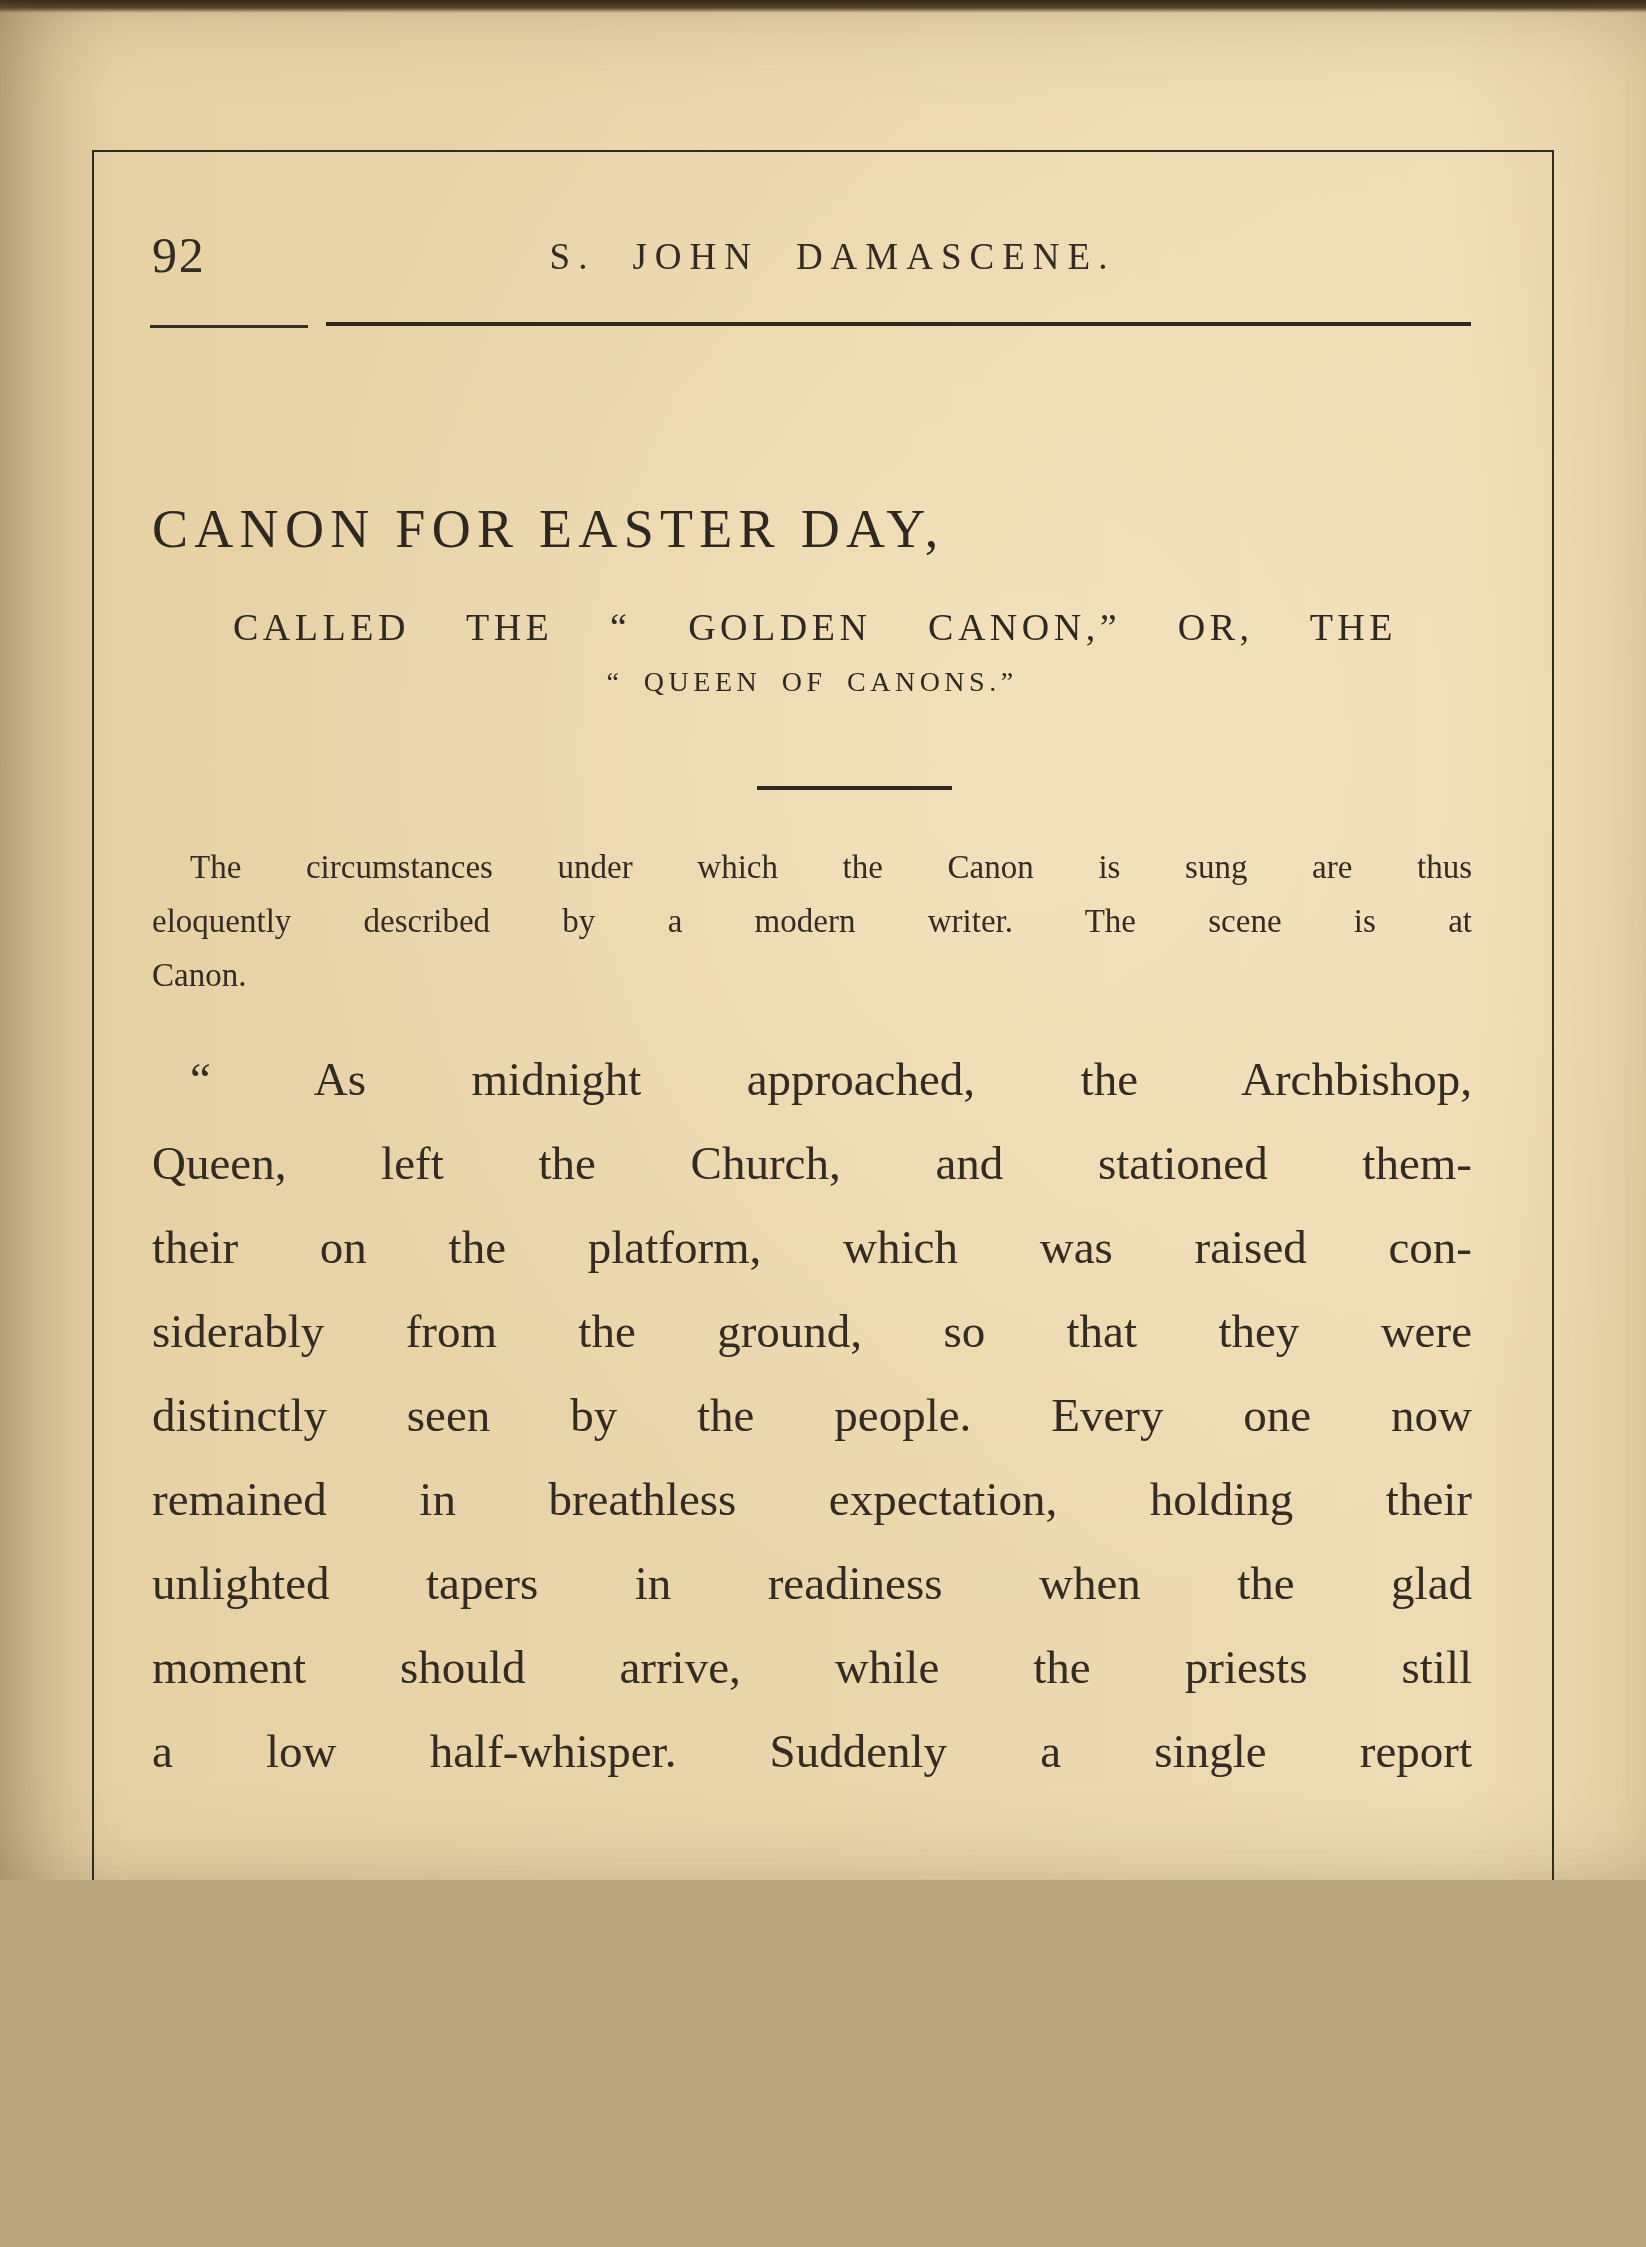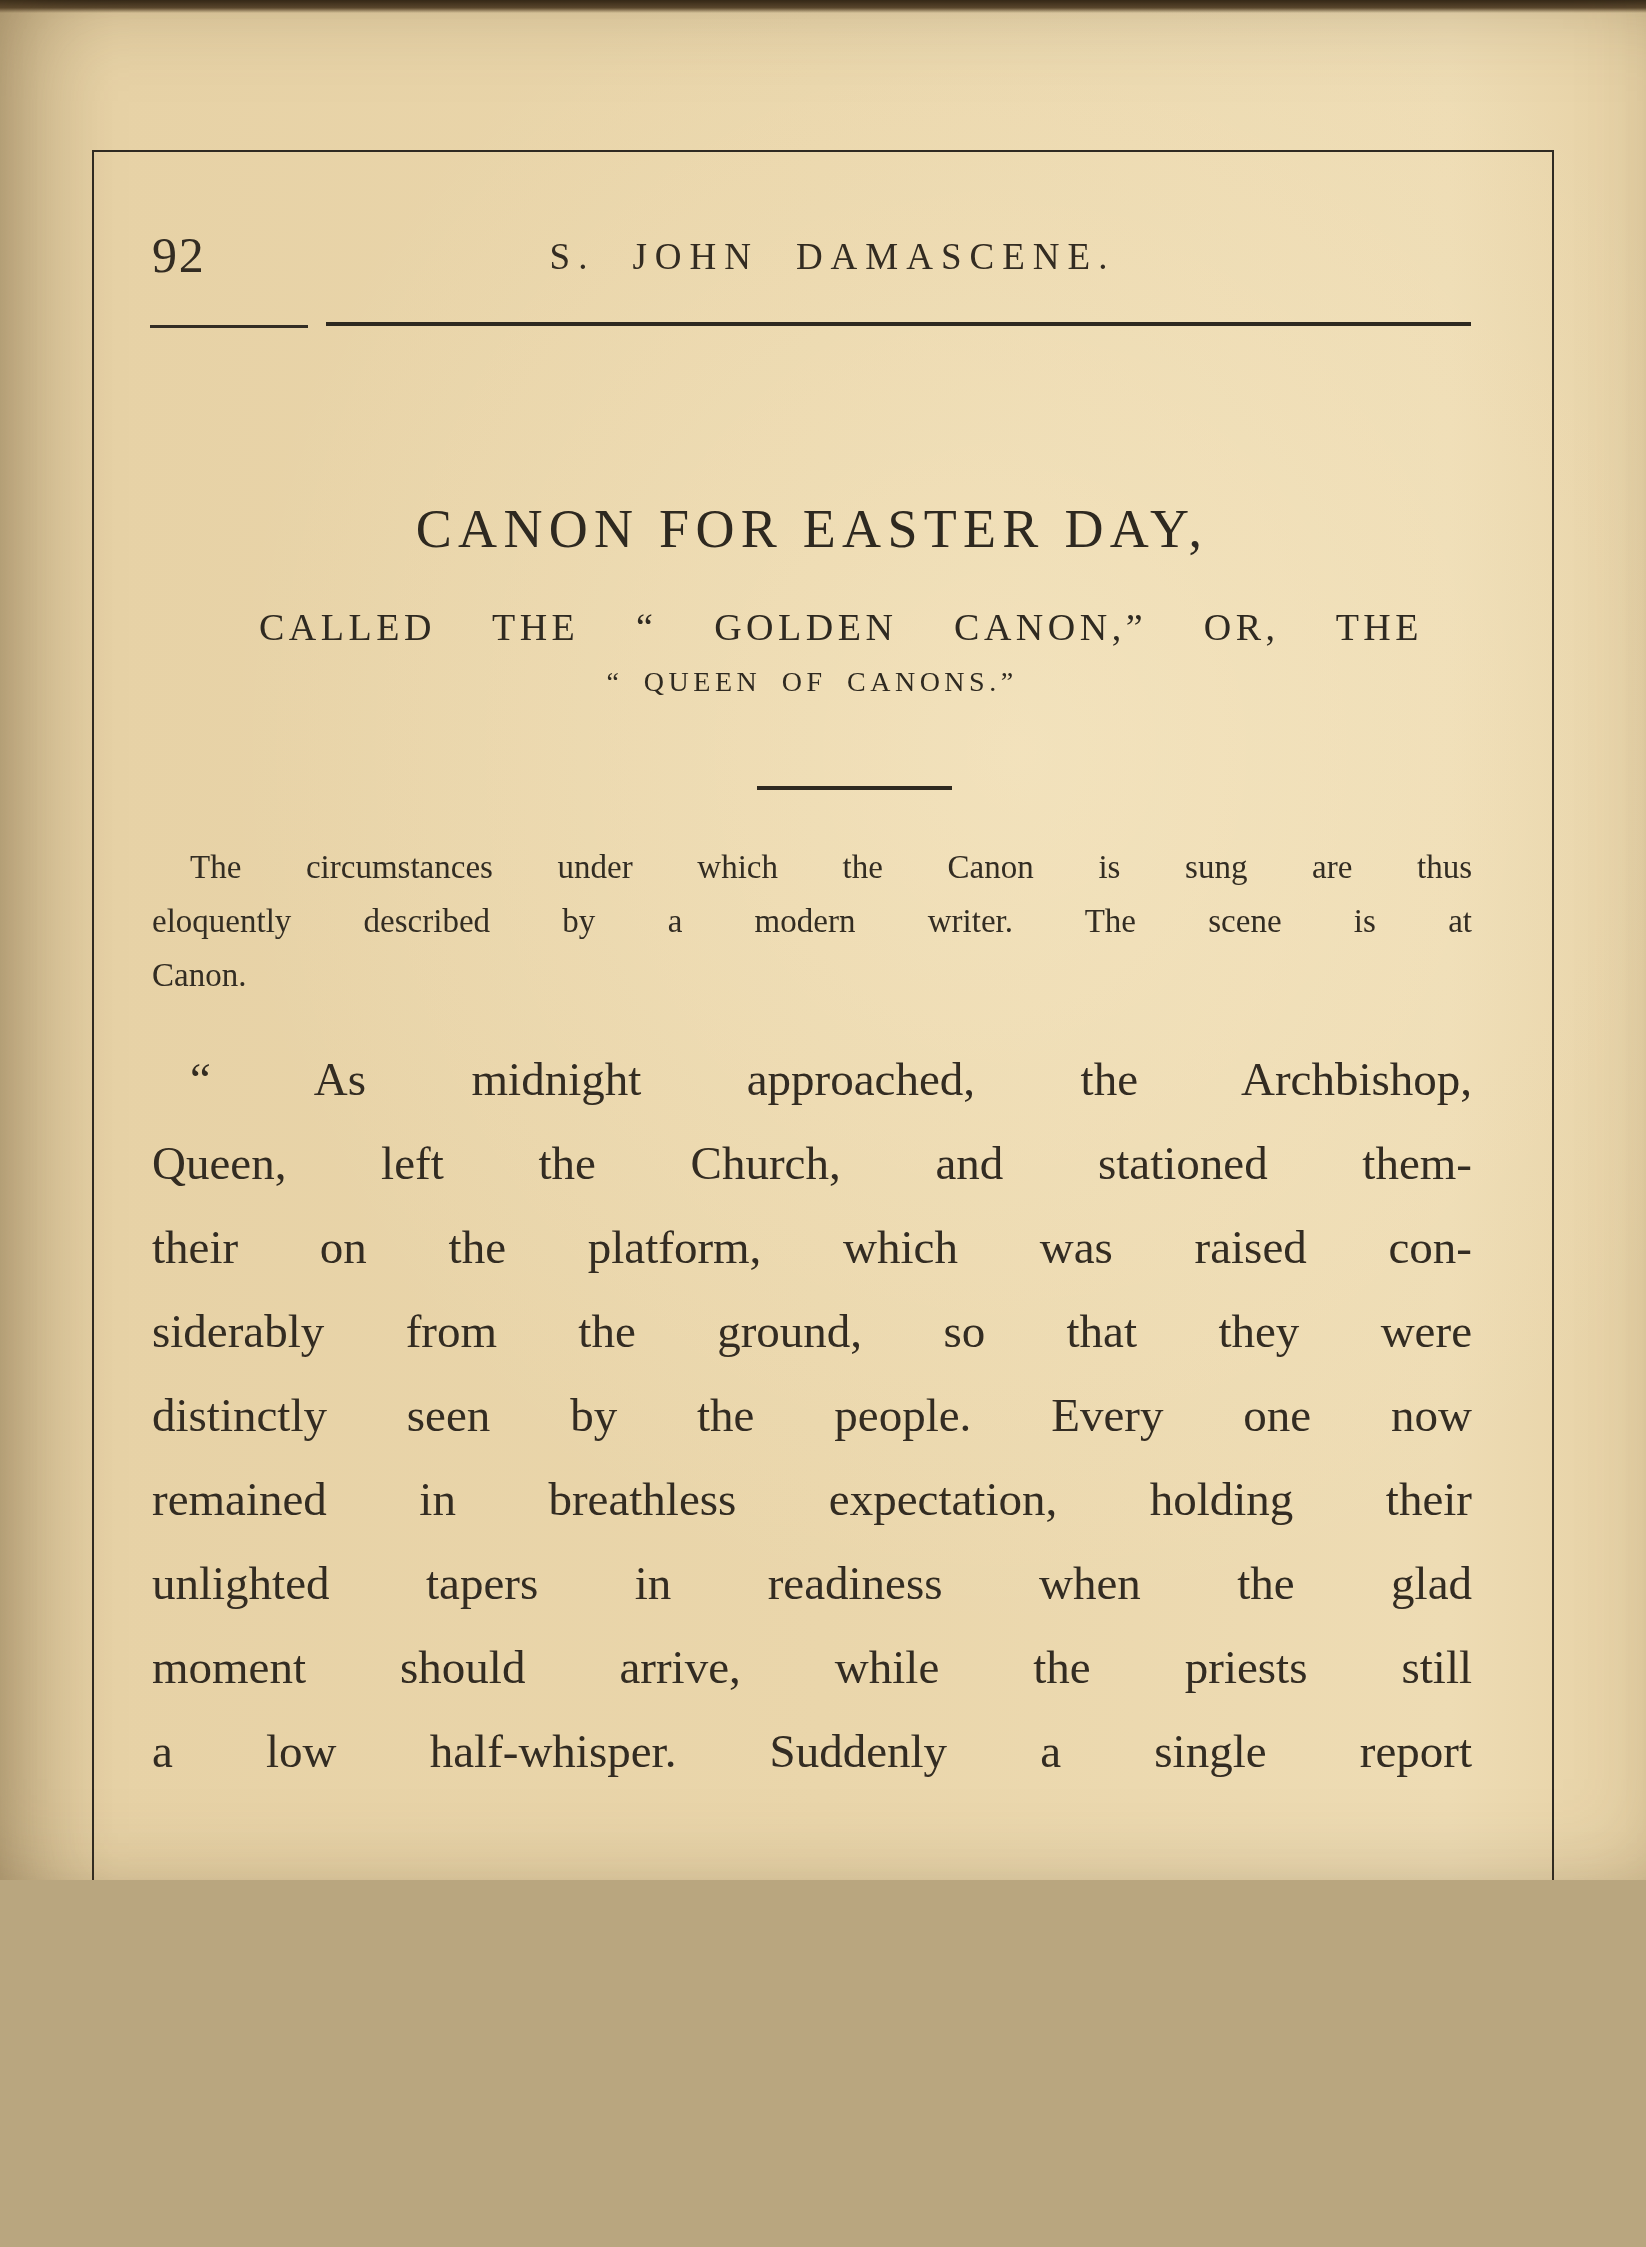--- a/index.html
+++ b/index.html
@@ -64,34 +64,32 @@
   }
   .rule-long {
     position: absolute;
     left: 326px; top: 322px;
     width: 1145px; height: 3.6px;
     background: #2e2920;
   }
   .chapter-title {
     position: absolute;
     left: 152px; top: 498px; width: 1320px;
-    text-align: center;
     font-size: 54px;
     letter-spacing: 6.3px;
     color: #2e2920;
   }
   .chapter-subtitle-1 {
     position: absolute;
     left: 233px; top: 605px; width: 1164px;
     text-align: justify;
     text-align-last: justify;
     font-size: 38px;
     letter-spacing: 4.5px;
     color: #2f2a21;
-    margin-left: 26px;
   }
   .chapter-subtitle-2 {
     position: absolute;
     left: 152px; top: 666px; width: 1320px;
     text-align: center;
     font-size: 28px;
     letter-spacing: 4.5px;
     word-spacing: 9px;
     color: #2f2a21;
   }

